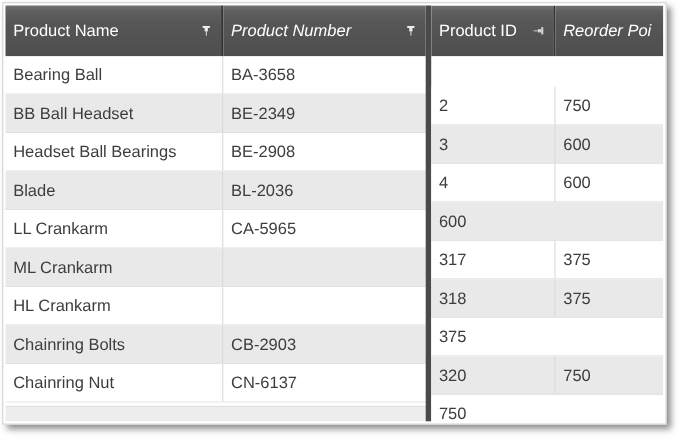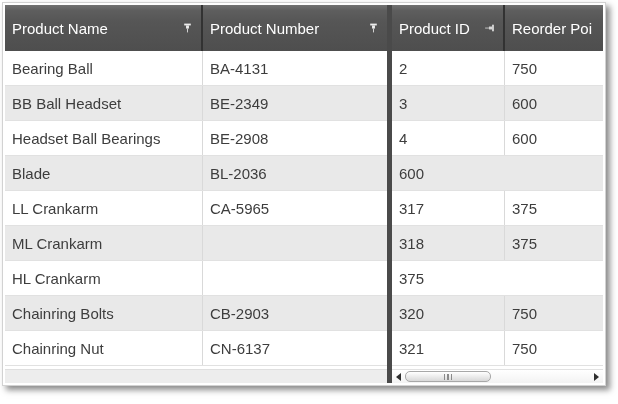--- a/index.html
+++ b/index.html
@@ -19,32 +19,32 @@
     font-size:15px;color:var(--cell-text);
   }
   .grid-wrap{
     margin:2px 0 0 2px;width:604px;height:384px;
     background:#ffffff;border:1px solid #d2d2d2;padding:2px;
     box-shadow:4px 4px 6px rgba(45,45,45,.55);
     display:flex;flex-direction:row;
   }
   .pane{display:flex;flex-direction:column;min-width:0;}
   .pane-left{width:382px;flex:none;}
-  .pane-right{flex:1;overflow:hidden;}
+  .pane-right{flex:1;overflow:hidden;gap:28px;}
   .splitter{flex:none;width:5px;background:var(--splitter);cursor:col-resize;}
   
   .hrow{flex:none;height:46px;display:flex;}
   .hcell{
     position:relative;display:flex;align-items:center;
     padding:0 22px 0 7px;color:var(--header-text);
     background:linear-gradient(180deg,#727272 0%,#5e5e5e 12%,var(--header-bg) 35%,#4e4e4e 100%);
     white-space:nowrap;overflow:hidden;cursor:default;
   }
   .hc-first{border-right:2px solid var(--header-sep);}
-  .hc-fill{flex:1;min-width:0;}
+  .hc-fill{flex:1;min-width:0;font-style:italic;}
   .c-w-name{width:198px;}
   .c-w-id{width:113px;}
   .pin{position:absolute;right:8px;top:50%;transform:translateY(-50%);width:11px;height:11px;display:block;cursor:pointer;}
   .pin svg{display:block;}
   
   .tbody{flex:none;display:flex;flex-direction:column;}
   .row{display:flex;height:35px;flex:none;border-bottom:1px solid #e1e1e1;background:#ffffff;}
   .row.alt{background:var(--row-alt);}
   .cell{
     display:flex;align-items:center;padding-left:7px;
@@ -101,21 +101,21 @@
               <rect x="4.4" y="3.2" width="3.2" height="3.4"></rect>
               <rect x="5.6" y="6.6" width="0.9" height="4.2"></rect>
             </g>
           </svg>
         </span>
       </div>
     </div>
     <div class="tbody">
         <div class="row">
           <div class="cell sep c-w-name">Bearing Ball</div>
-          <div class="cell fill">BA-4131</div>
+          <div class="cell fill">BA-3658</div>
         </div>
         <div class="row alt">
           <div class="cell sep c-w-name">BB Ball Headset</div>
           <div class="cell fill">BE-2349</div>
         </div>
         <div class="row">
           <div class="cell sep c-w-name">Headset Ball Bearings</div>
           <div class="cell fill">BE-2908</div>
         </div>
         <div class="row alt">
@@ -190,21 +190,20 @@
           <div class="cell fill">375</div>
         </div>
         <div class="row">
           <div class="cell fill">375</div>
         </div>
         <div class="row alt">
           <div class="cell sep c-w-id">320</div>
           <div class="cell fill">750</div>
         </div>
         <div class="row">
-          <div class="cell sep c-w-id">321</div>
           <div class="cell fill">750</div>
         </div>
       </div>
     <div class="spacer"></div>
     <div class="scrollbar">
       <div class="sb-btn">
         <span class="tri-left"></span>
       </div>
       <div class="sb-track">
         <div class="sb-thumb">

